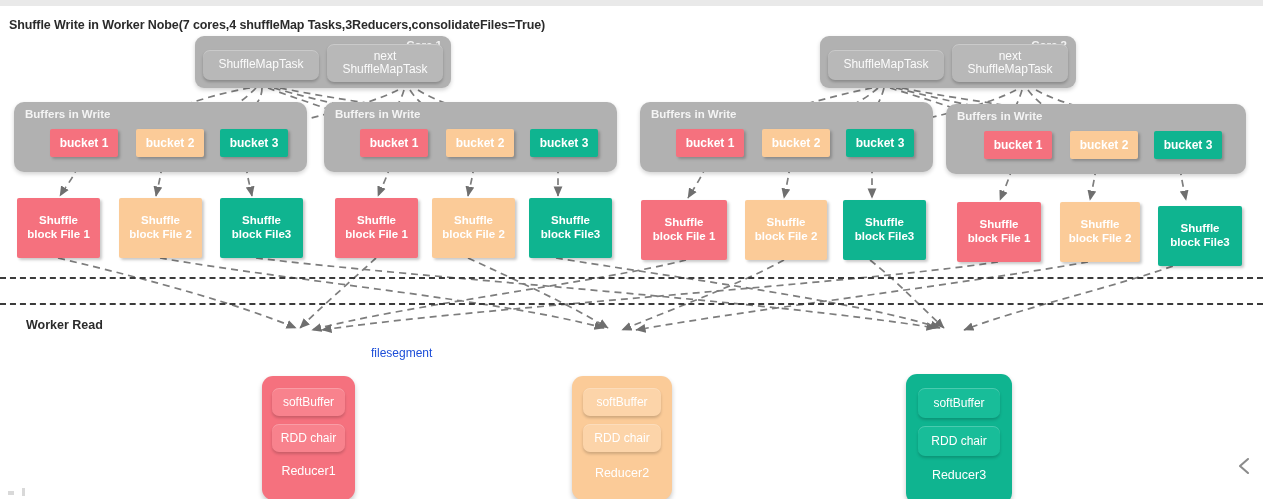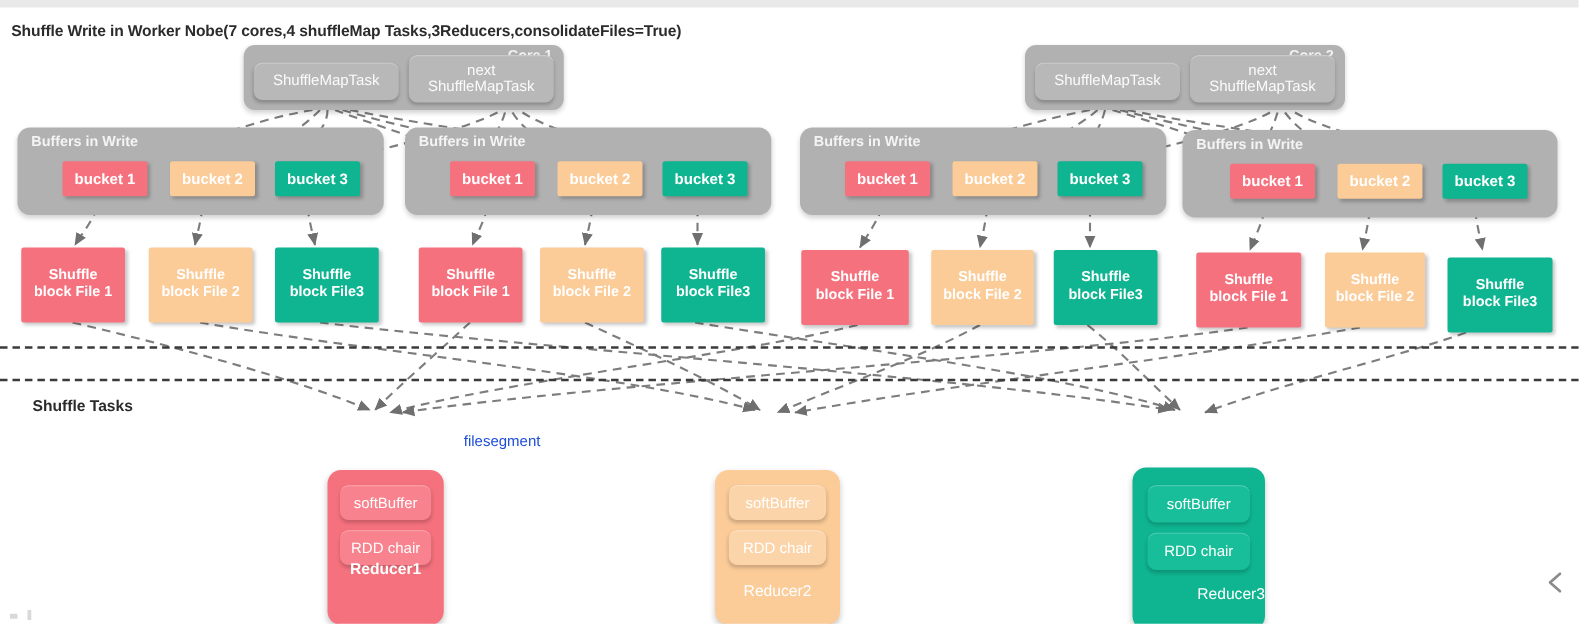--- a/index.html
+++ b/index.html
@@ -185,39 +185,39 @@
   <div class="sbf" style="left:745px;top:200px;width:82px;height:60px;background:#fbcb98;">Shuffle<br>block File 2</div>
   <div class="sbf" style="left:843px;top:200px;width:83px;height:60px;background:#0fb490;">Shuffle<br>block File3</div>
 
   <div class="sbf" style="left:957px;top:202px;width:84px;height:60px;background:#f5717e;">Shuffle<br>block File 1</div>
   <div class="sbf" style="left:1060px;top:202px;width:80px;height:60px;background:#fbcb98;">Shuffle<br>block File 2</div>
   <div class="sbf" style="left:1158px;top:206px;width:84px;height:60px;background:#0fb490;">Shuffle<br>block File3</div>
 
   <div class="sep" style="top:277px;"></div>
   <div class="sep" style="top:303px;"></div>
 
-  <div class="shuffle-read-label">Shuffle Tasks</div>
+  <div class="shuffle-read-label">Worker Read</div>
   <div class="filesegment-label">filesegment</div>
 
   <div class="reducer" style="left:262px;top:328px;width:93px;height:124px;background:#f5717e;">
     <div class="inner-box" style="left:10px;top:12px;width:73px;height:28px;background:#f8828d;">softBuffer</div>
     <div class="inner-box" style="left:10px;top:48px;width:73px;height:28px;background:#f8828d;">RDD chair</div>
-    <div class="reducer-name" style="top:72px;font-weight:bold;">Reducer1</div>
+    <div class="reducer-name" style="top:88px;">Reducer1</div>
   </div>
 
   <div class="reducer" style="left:572px;top:328px;width:100px;height:124px;background:#fbcb98;">
     <div class="inner-box" style="left:11px;top:12px;width:78px;height:28px;background:#fcd4a9;">softBuffer</div>
     <div class="inner-box" style="left:11px;top:48px;width:78px;height:28px;background:#fcd4a9;">RDD chair</div>
     <div class="reducer-name" style="top:90px;">Reducer2</div>
   </div>
 
   <div class="reducer" style="left:906px;top:326px;width:106px;height:130px;background:#0fb490;">
     <div class="inner-box" style="left:12px;top:14px;width:82px;height:30px;background:#18bd99;">softBuffer</div>
     <div class="inner-box" style="left:12px;top:52px;width:82px;height:30px;background:#18bd99;">RDD chair</div>
-    <div class="reducer-name" style="top:94px;text-align:right;">Reducer3</div>
+    <div class="reducer-name" style="top:94px;">Reducer3</div>
   </div>
 
   <svg class="back-arrow" viewBox="0 0 22 22">
     <path d="M15,4 L7,11 L15,18" fill="none" stroke="#8b8b8b" stroke-width="2.1" stroke-linecap="round" stroke-linejoin="round"></path>
   </svg>
 
   <div class="artifact" style="left:8px;top:491px;width:6px;height:4px;opacity:.55;"></div>
   <div class="artifact" style="left:22px;top:488px;width:3px;height:8px;opacity:.55;"></div>
 
 </div>

